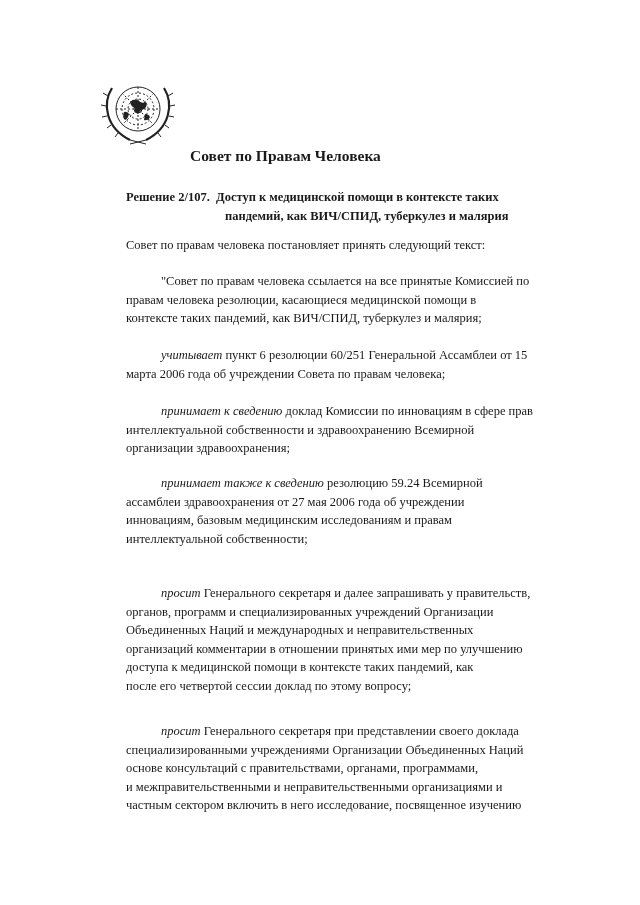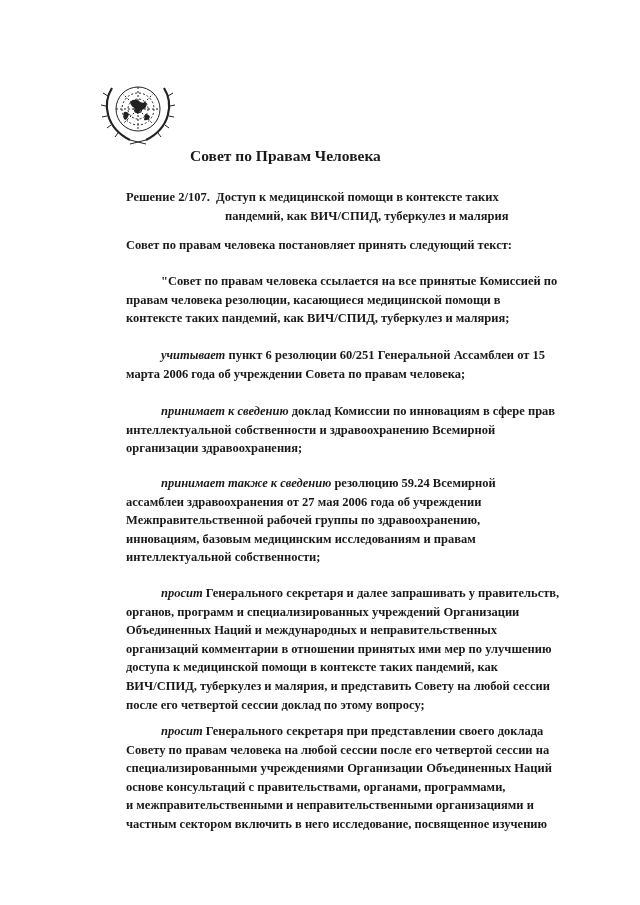--- a/index.html
+++ b/index.html
@@ -3,21 +3,21 @@
 <meta charset="utf-8">
 <style>
   html, body { margin: 0; padding: 0; background: #ffffff; }
   body { width: 640px; height: 905px; position: relative; overflow: hidden;
          font-family: "Liberation Serif", "DejaVu Serif", serif; color: #1a1a1a; }
   .logo { position: absolute; left: 100px; top: 76px; width: 76px; height: 72px; }
   .council-title { position: absolute; left: 190px; top: 147px; font-size: 15.5px; font-weight: bold; white-space: nowrap; }
   .decision { position: absolute; left: 126px; top: 188px; font-size: 12.5px; font-weight: bold; line-height: 19px; }
   .decision .num { display: inline-block; text-align: center; }
   .decision .l2 { display: block; padding-left: 99px; }
-  .para { position: absolute; left: 126px; font-size: 12.5px; line-height: 18.6px; width: 420px; white-space: nowrap; font-weight: bold; }
+  .para { position: absolute; left: 126px; font-size: 12.5px; line-height: 18.6px; width: 420px; white-space: nowrap; }
   .para .ln { display: block; }
   .para .indent { padding-left: 35px; }
   .para i { font-style: italic; text-align: right; }
 </style>
 </head>
 <body>
 
 <div class="logo">
   <svg width="76" height="72" viewBox="0 0 76 72">
     <g fill="none" stroke="#222" stroke-width="1">
@@ -68,35 +68,32 @@
 
 <div class="para" style="top:402px;">
   <span class="ln indent"><i>принимает к сведению</i><span> доклад Комиссии по инновациям в сфере прав</span></span>
   <span class="ln">интеллектуальной собственности и здравоохранению Всемирной</span>
   <span class="ln">организации здравоохранения;</span>
 </div>
 
 <div class="para" style="top:474px;">
   <span class="ln indent"><i>принимает также к сведению</i><span> резолюцию 59.24 Всемирной</span></span>
   <span class="ln">ассамблеи здравоохранения от 27 мая 2006 года об учреждении</span>
-  <span class="ln">Межправительственной рабочей группы по здравоохранению,</span>
   <span class="ln">инновациям, базовым медицинским исследованиям и правам</span>
   <span class="ln">интеллектуальной собственности;</span>
 </div>
 
 <div class="para" style="top:584px;">
   <span class="ln indent"><i>просит</i><span> Генерального секретаря и далее запрашивать у правительств,</span></span>
   <span class="ln">органов, программ и специализированных учреждений Организации</span>
   <span class="ln">Объединенных Наций и международных и неправительственных</span>
   <span class="ln">организаций комментарии в отношении принятых ими мер по улучшению</span>
   <span class="ln">доступа к медицинской помощи в контексте таких пандемий, как</span>
-  <span class="ln">ВИЧ/СПИД, туберкулез и малярия, и представить Совету на любой сессии</span>
   <span class="ln">после его четвертой сессии доклад по этому вопросу;</span>
 </div>
 
 <div class="para" style="top:722px;">
   <span class="ln indent"><i>просит</i><span> Генерального секретаря при представлении своего доклада</span></span>
-  <span class="ln">Совету по правам человека на любой сессии после его четвертой сессии на</span>
   <span class="ln">специализированными учреждениями Организации Объединенных Наций</span>
   <span class="ln">основе консультаций с правительствами, органами, программами,</span>
   <span class="ln">и межправительственными и неправительственными организациями и</span>
   <span class="ln">частным сектором включить в него исследование, посвященное изучению</span>
 </div>
 
 </body></html>

